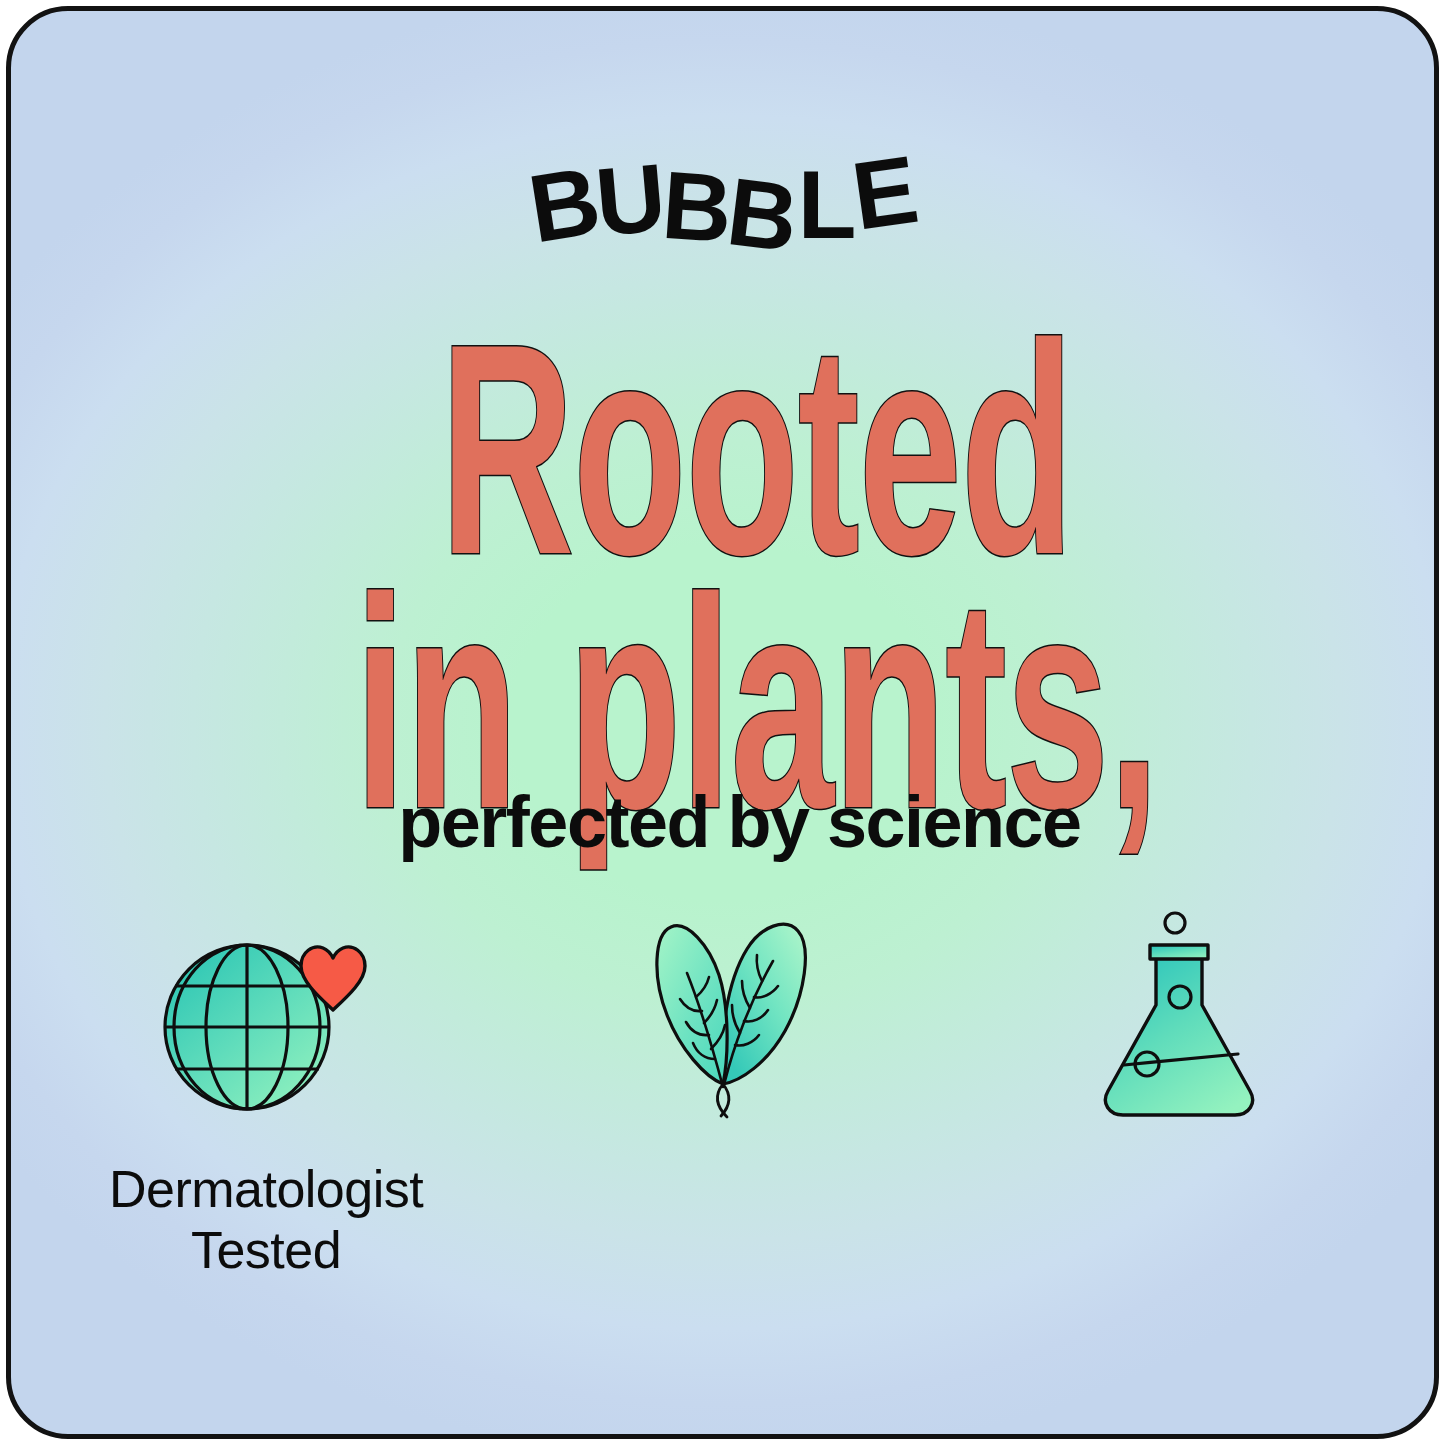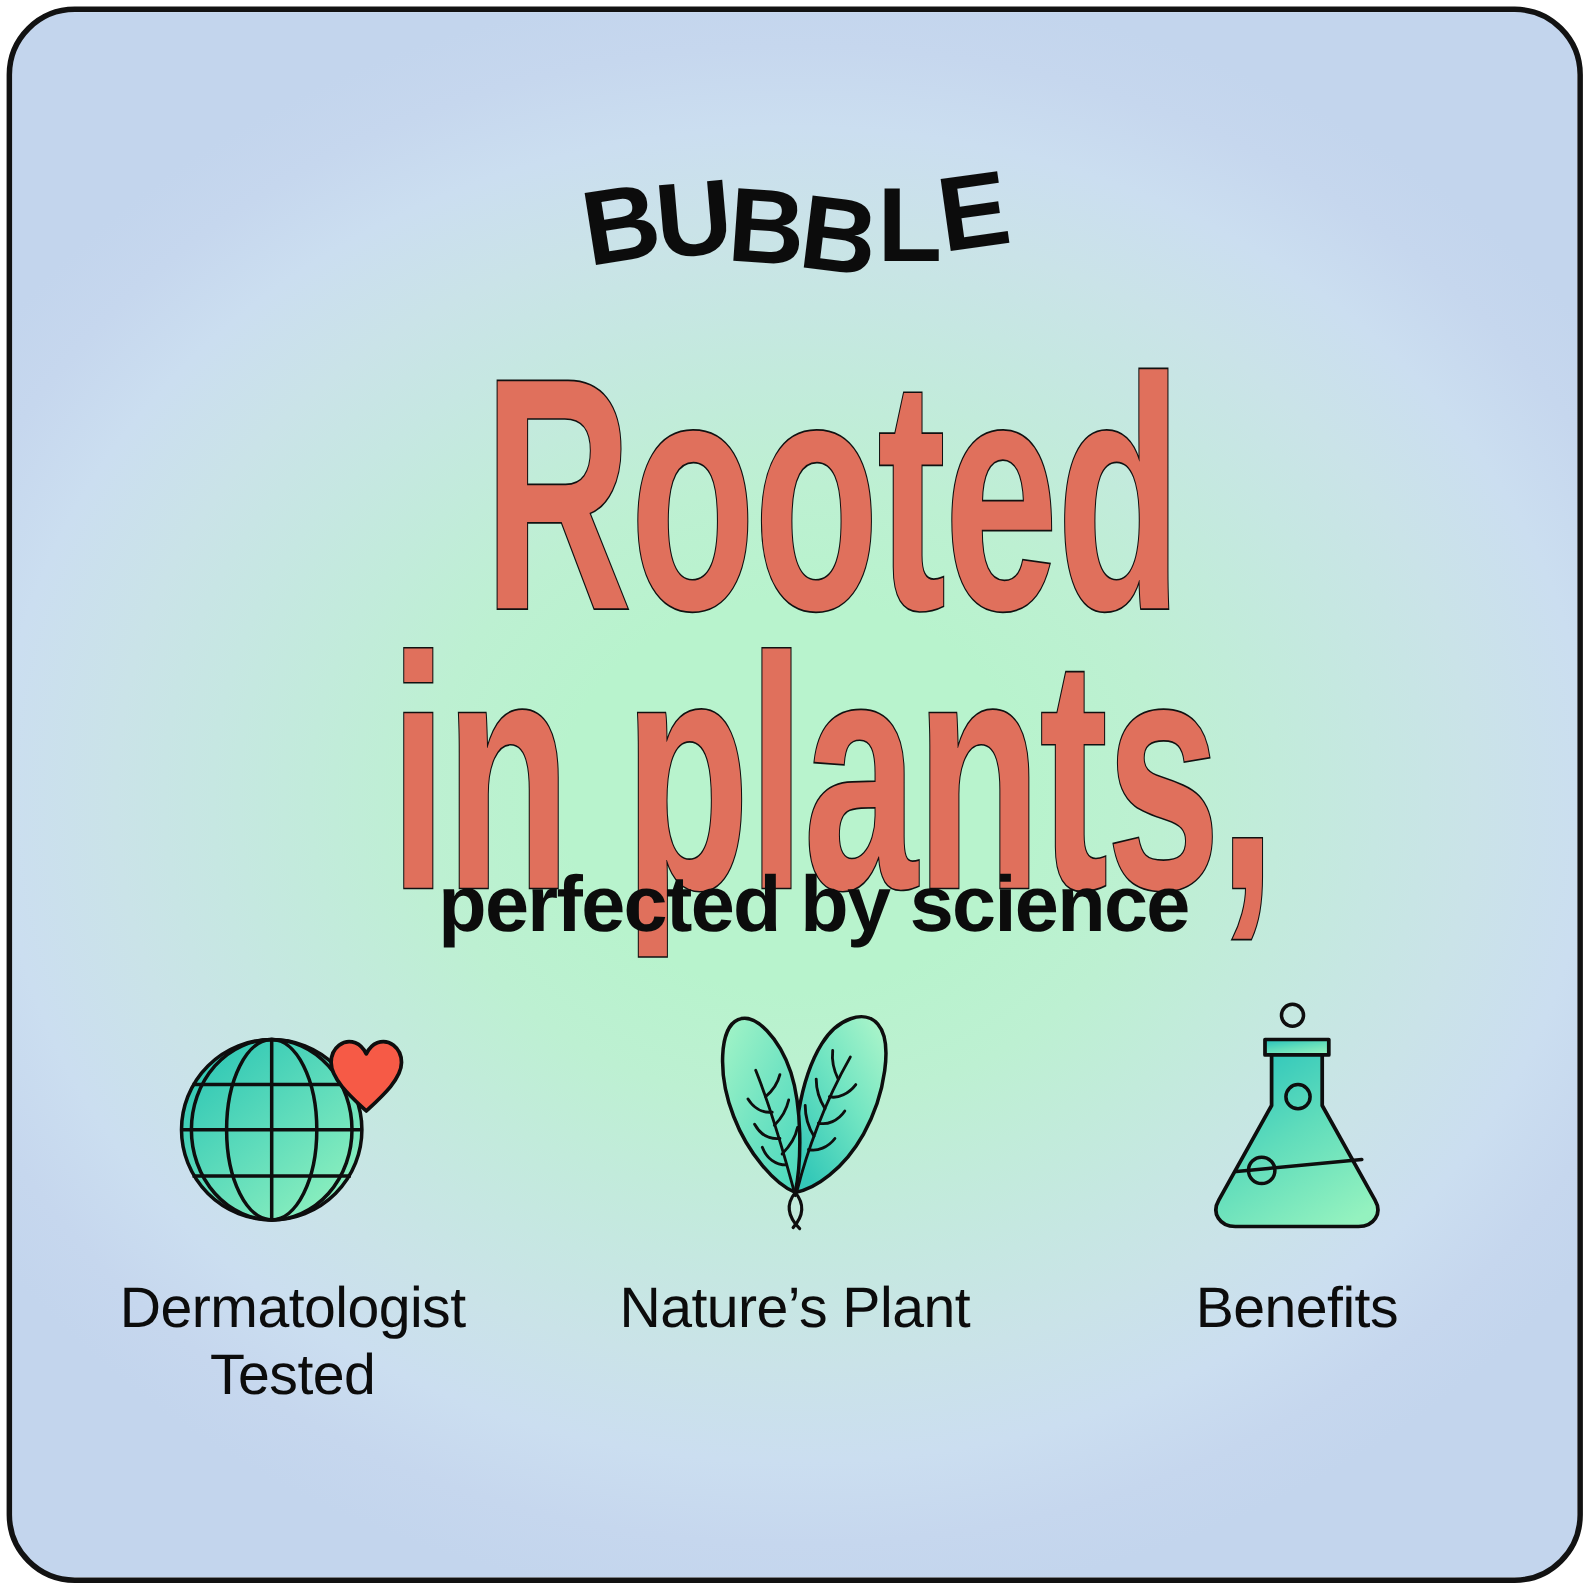--- a/index.html
+++ b/index.html
@@ -205,21 +205,20 @@
           <path d="M131 88 C139 90 149 85 155 77" stroke="#0e0e0e" stroke-width="2.6" fill="none" stroke-linecap="round"></path>
           <path d="M117 124 C112 116 109 106 109 96" stroke="#0e0e0e" stroke-width="2.6" fill="none" stroke-linecap="round"></path>
           <path d="M127 99 C122 91 119 82 119 72" stroke="#0e0e0e" stroke-width="2.6" fill="none" stroke-linecap="round"></path>
           <path d="M139 72 C135 64 133 55 134 46" stroke="#0e0e0e" stroke-width="2.6" fill="none" stroke-linecap="round"></path>
 
           <path d="M100 175 C108 185 108 196 98 207" stroke="#0e0e0e" stroke-width="2.8" fill="none" stroke-linecap="round"></path>
           <path d="M100 175 C92 185 92 196 104 208" stroke="#0e0e0e" stroke-width="2.8" fill="none" stroke-linecap="round"></path>
         </svg>
       </div>
       <div class="feature-label">
-        <div>Nature’s Plant</div>
       </div>
     </div>
 
     <div class="feature">
       <div class="feature-icon">
         <svg width="190" height="215" viewBox="0 0 190 215" fill="none">
           <defs>
             <linearGradient id="gFlask" x1="0.2" y1="0.02" x2="0.8" y2="1">
               <stop offset="0" stop-color="#2fc6bb"></stop>
               <stop offset="0.45" stop-color="#5fdcbb"></stop>
@@ -233,18 +232,17 @@
           <path d="M66 36 L124 36 L124 50 L66 50 Z" fill="url(#gFlask)" stroke="#0e0e0e" stroke-width="3.4" stroke-linejoin="round"></path>
 
           <path d="M40 156 C80 152 125 148 154 145" stroke="#0e0e0e" stroke-width="3.2" fill="none" stroke-linecap="round"></path>
 
           <circle cx="96" cy="88" r="11" fill="none" stroke="#0e0e0e" stroke-width="3.2"></circle>
           <circle cx="63" cy="155" r="12" fill="none" stroke="#0e0e0e" stroke-width="3.2"></circle>
           <circle cx="91" cy="14" r="10" fill="none" stroke="#0e0e0e" stroke-width="3.2"></circle>
         </svg>
       </div>
       <div class="feature-label">
-        <div>Benefits</div>
       </div>
     </div>
 
   </div>
 </div>
 
 </body></html>

